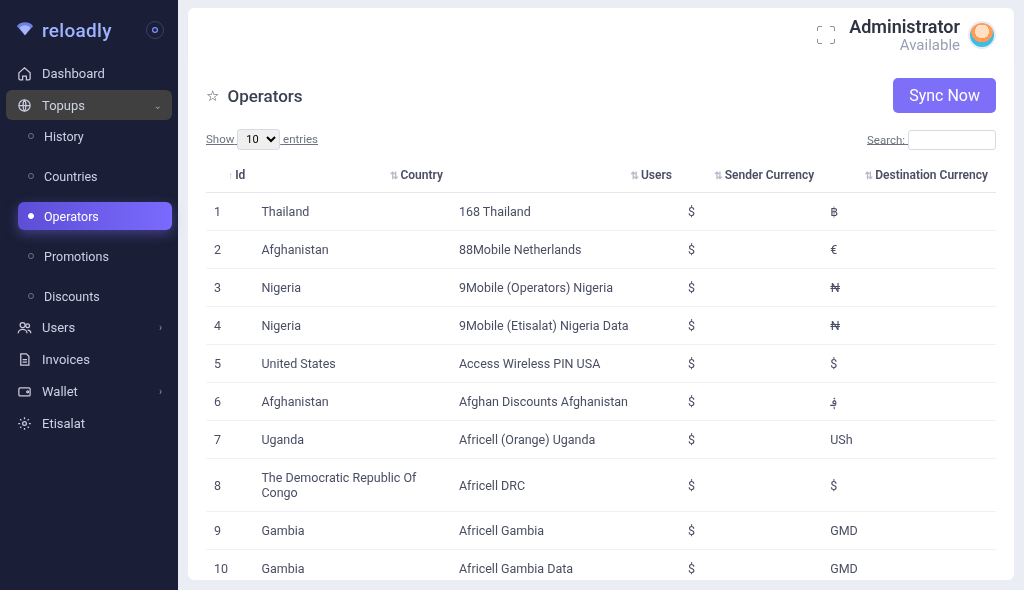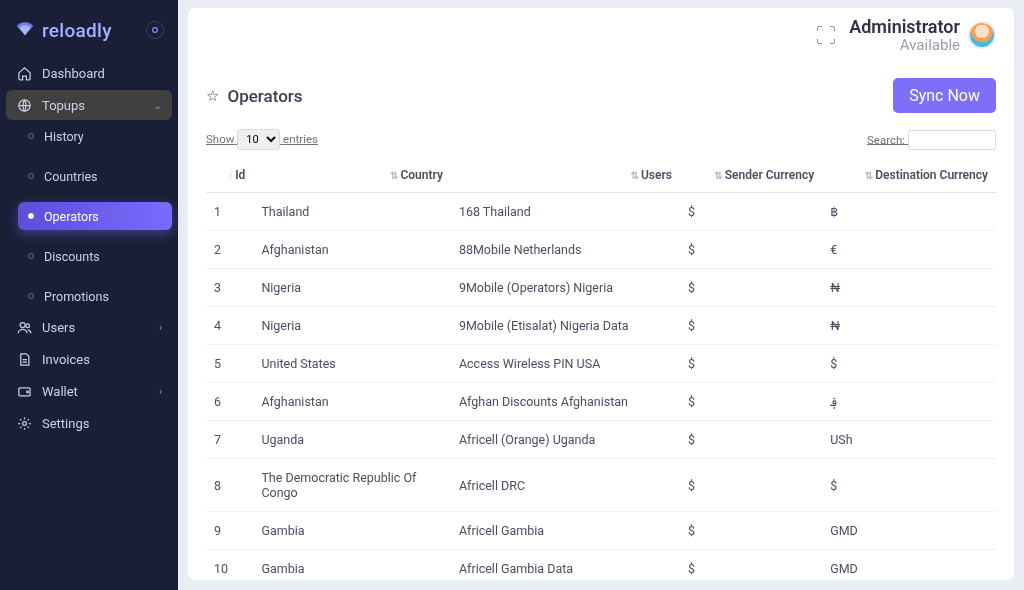--- a/index.html
+++ b/index.html
@@ -117,25 +117,25 @@
         <div class="nav-item">
           <span class="dot"></span>
           <span>Countries</span>
         </div>
         <div class="nav-item active">
           <span class="dot"></span>
           <span>Operators</span>
         </div>
         <div class="nav-item">
           <span class="dot"></span>
+          <span>Promotions</span>
+        </div>
+        <div class="nav-item">
+          <span class="dot"></span>
           <span>Discounts</span>
-        </div>
-        <div class="nav-item">
-          <span class="dot"></span>
-          <span>Promotions</span>
         </div>
       </div>
 
       <div class="nav-item">
         <span class="icon">
           <svg width="15" height="15" viewBox="0 0 24 24" fill="none" stroke="#c9cce0" stroke-width="2">
               <circle cx="9" cy="8" r="4"></circle>
               <path d="M2 21c0-4 4-6 7-6s7 2 7 6"></path>
               <circle cx="17" cy="9" r="3"></circle>
               <path d="M22 21c0-3-2-5-5-5"></path>
@@ -166,21 +166,21 @@
         <span class="chevron">›</span>
       </div>
 
       <div class="nav-item">
         <span class="icon">
           <svg width="15" height="15" viewBox="0 0 24 24" fill="none" stroke="#c9cce0" stroke-width="2">
               <circle cx="12" cy="12" r="3"></circle>
               <path d="M12 2v3m0 14v3M2 12h3m14 0h3M5 5l2 2m10 10 2 2M5 19l2-2m10-10 2-2"></path>
             </svg>
         </span>
-        <span>Settings</span>
+        <span>Etisalat</span>
       </div>
     </nav>
   </aside>
 
   <div class="main">
 
     <div class="topbar">
       <span class="fullscreen-icon"></span>
       <div class="user-box">
         <div class="user-text">

